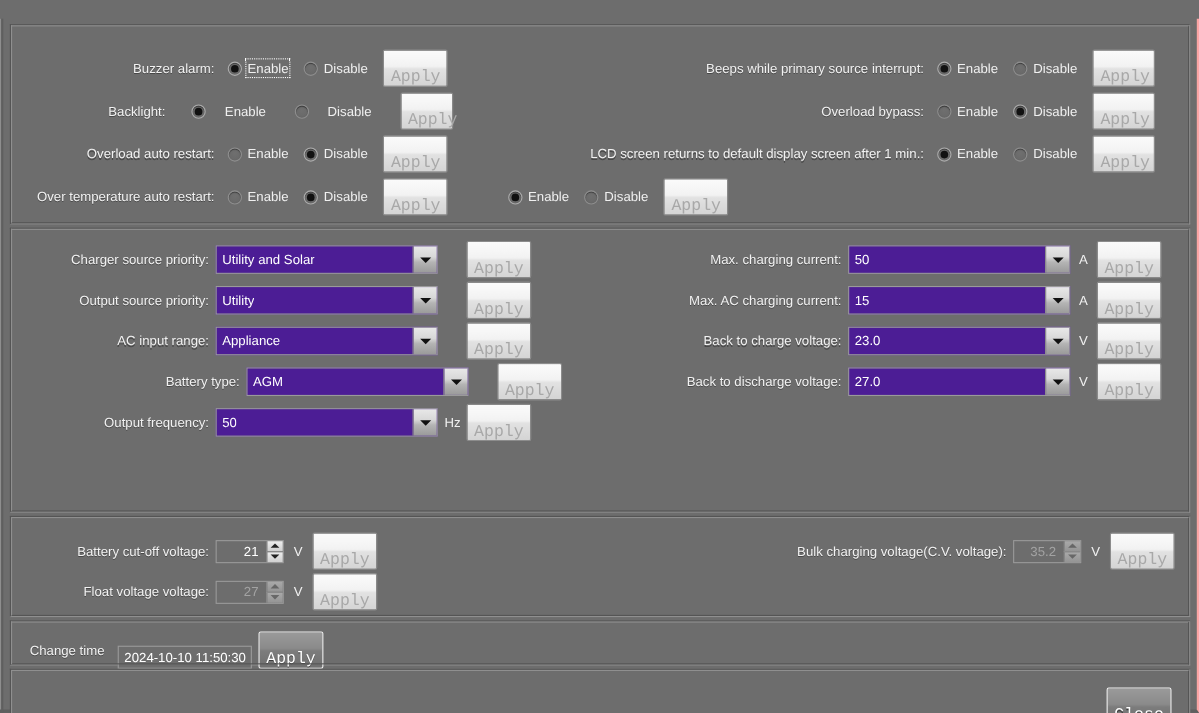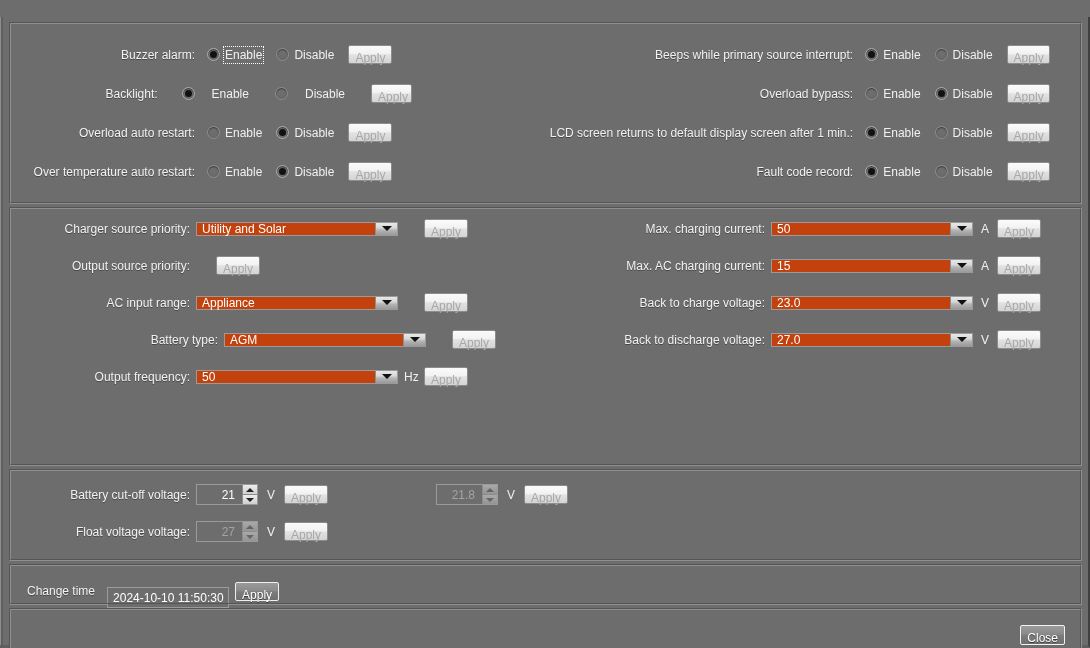--- a/index.html
+++ b/index.html
@@ -49,21 +49,21 @@
     display:flex;align-items:center;justify-content:center;
     cursor:pointer;
   }
   .close-x svg{display:block;}
 
   
   .client{
     position:absolute;left:0;top:17px;width:1090px;height:631px;
     box-sizing:border-box;
     border-left:3px solid #5f5f5f;
-    border-right:2px solid #404040;
+    border-right:2px solid #fca5a5;
     border-bottom:3px solid #5f5f5f;
     background:#6d6d6d;
   }
   .client::before{
     content:"";position:absolute;left:-3px;top:0;width:1px;height:100%;
     background:#8e8e8e;
   }
 
   
   .panel{
@@ -110,43 +110,43 @@
   }
   .radio.off{border-color:#8e8e8e;}
   .rlabel{margin-left:5px;margin-right:14px;color:#f0f0f0;font-size:12px;white-space:nowrap;}
   .rlabel.focus{
     outline:1px dotted #ffffff;outline-offset:1px;
   }
 
   
   .btn{
     box-sizing:border-box;
-    height:19px;min-width:41px;padding:4px 6px;
+    height:19px;min-width:41px;padding:16px 6px;
     background:linear-gradient(to bottom,#fbfbfb 0%,#f2f2f2 45%,#e2e2e2 52%,#d4d4d4 100%);
     border:1px solid #8c8c8c;
     border-radius:2px;
     color:#a8a8a8;
-    font-size:12px;
-    font-family:Liberation Sans, sans-serif;
+    font-size:15px;
+    font-family:Liberation Mono, monospace;
     line-height:17px;
     text-align:center;
     cursor:pointer;
     display:inline-block;
   }
   .btn.enabled{color:#ffffff;text-shadow:0 1px 0 rgba(0,0,0,.5);
     background:linear-gradient(to bottom,#9a9a9a 0%,#8a8a8a 45%,#7c7c7c 52%,#6f6f6f 100%);
     border:1px solid #f0f0f0;}
   .btn.close-btn{height:20px;min-width:44px;color:#ffffff;text-shadow:0 1px 0 rgba(0,0,0,.5);
     background:linear-gradient(to bottom,#9a9a9a 0%,#8a8a8a 45%,#7c7c7c 52%,#6f6f6f 100%);
     border:1px solid #f2f2f2;}
 
   
   .combo{
-    position:relative;box-sizing:border-box;height:14px;
-    background:#c2410c;
+    position:relative;box-sizing:border-box;height:26px;
+    background:#4c1d95;
     border:1px solid #9a9a9a;
     display:flex;align-items:center;cursor:pointer;
   }
   .combo .cval{
     padding-left:5px;color:#ffffff;font-size:12px;white-space:nowrap;overflow:hidden;
   }
   .combo .carrow{
     position:absolute;right:0;top:0;bottom:0;width:21px;
     background:linear-gradient(to bottom,#e8e8e8 0%,#d8d8d8 40%,#b4b4b4 60%,#9a9a9a 100%);
     border-left:1px solid #8c8c8c;
@@ -261,21 +261,20 @@
       <div class="row" style="left:440px;top:100px;width:600px;">
         <span class="lbl" style="width:412px;">LCD screen returns to default display screen after 1 min.:</span>
         <span class="radio on" style="margin-left:12px;"></span>
         <span class="rlabel">Enable</span>
         <span class="radio off"></span>
         <span class="rlabel">Disable</span>
         <span class="btn">Apply</span>
       </div>
 
       <div class="row" style="left:440px;top:139px;width:600px;">
-        <span class="lbl" style="width:412px;">Fault code record:</span>
         <span class="radio on" style="margin-left:12px;"></span>
         <span class="rlabel">Enable</span>
         <span class="radio off"></span>
         <span class="rlabel">Disable</span>
         <span class="btn">Apply</span>
       </div>
     </div>
 
     <div class="panel" id="panel-mid">
 
@@ -286,20 +285,26 @@
           <span class="carrow">
               <i></i>
             </span>
         </span>
         <span style="width:26px;"></span>
         <span class="btn">Apply</span>
       </div>
 
       <div class="row" style="left:0;top:48px;">
         <span class="lbl" style="width:180px;">Output source priority:</span>
+        <span class="combo" style="width:202px;margin-left:6px;">
+          <span class="cval">Utility</span>
+          <span class="carrow">
+              <i></i>
+            </span>
+        </span>
         <span style="width:26px;"></span>
         <span class="btn">Apply</span>
       </div>
 
       <div class="row" style="left:0;top:85px;">
         <span class="lbl" style="width:180px;">AC input range:</span>
         <span class="combo" style="width:202px;margin-left:6px;">
           <span class="cval">Appliance</span>
           <span class="carrow">
               <i></i>
@@ -412,22 +417,23 @@
             <span class="sb down">
                 <i></i>
               </span>
           </span>
         </span>
         <span class="unit" style="width:14px;text-align:center;">V</span>
         <span class="btn">Apply</span>
       </div>
 
       <div class="row" style="left:420px;top:14px;">
+        <span class="lbl" style="width:485px;">Bulk charging voltage(C.V. voltage):</span>
         <span class="spin dis" style="margin-left:6px;">
-          <span class="sval">21.8</span>
+          <span class="sval">35.2</span>
           <span class="sbtns">
             <span class="sb up">
                 <i></i>
               </span>
             <span class="sb down">
                 <i></i>
               </span>
           </span>
         </span>
         <span class="unit" style="width:14px;text-align:center;">V</span>

